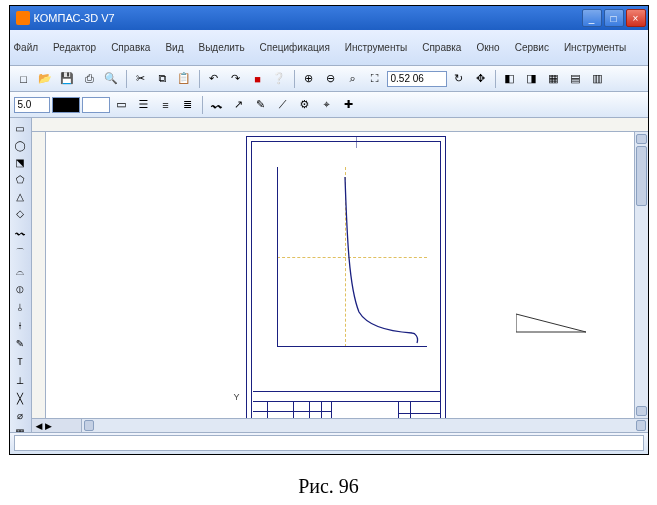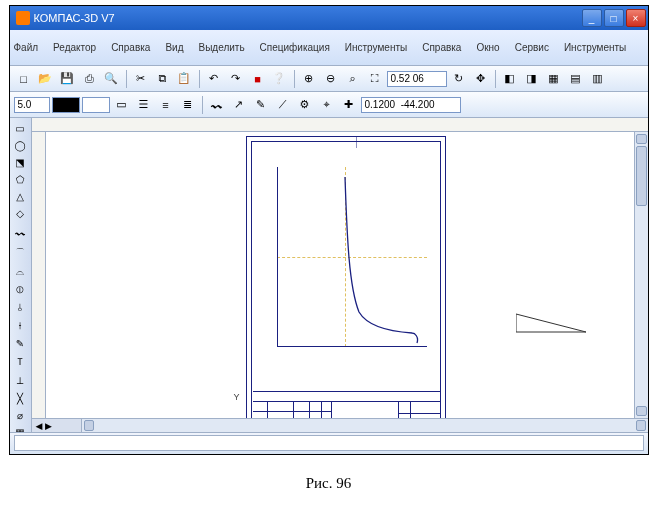--- a/index.html
+++ b/index.html
@@ -25,21 +25,21 @@
 .ruler-h { height: 14px; background: #f4f4f0; border-bottom: 1px solid #a0b0c8; }
 .canvas-row { flex: 1; display: flex; min-height: 0; }
 .ruler-v { width: 14px; background: #f4f4f0; border-right: 1px solid #a0b0c8; }
 .canvas { flex: 1; background: #fff; position: relative; overflow: hidden; }
 .vscroll { width: 14px; background: #e0e8f4; border-left: 1px solid #a0b0c8; position: relative; }
 .hscroll { height: 14px; background: #e0e8f4; border-top: 1px solid #a0b0c8; display: flex; }
 .tabzone { width: 50px; background: #d8e0ee; border-right: 1px solid #a0b0c8; display: flex; align-items: center; font-size: 9px; padding-left: 4px; }
 .thumb { position: absolute; background: #c4d0e4; border: 1px solid #8aa0c0; border-radius: 2px; }
 .status { height: 22px; background: linear-gradient(#f0f4fc,#d8e4f4); border-top: 1px solid #a0b0c8; }
 .status-inner { margin: 2px 4px; height: 16px; background: #fff; border: 1px solid #a0b0c8; }
-.caption { text-align: center; font-family: "Times New Roman", serif; font-size: 15px; margin-top: 20px; }
+.caption { text-align: center; font-family: "Times New Roman", serif; font-size: 20px; margin-top: 20px; }
 
 .sheet { position: absolute; left: 200px; top: 4px; width: 200px; height: 310px; border: 1px solid #1a2080; }
 .sheet-inner { position: absolute; inset: 4px; border: 0.5px solid #1a2080; }
 .graphbox { position: absolute; left: 30px; top: 30px; width: 150px; height: 180px; border-left: 1px solid #1a2080; border-bottom: 1px solid #1a2080; }
 .titleblock { position: absolute; left: 6px; right: 4px; bottom: 4px; height: 50px; }
 .titleblock .tline { position: absolute; background: #1a2080; }
 .axis-y-pale { position: absolute; border-left: 1px dashed #e0c060; }
 .axis-x-pale { position: absolute; border-top: 1px dashed #e0c060; }
 .ext-shape { position: absolute; }
 .ylabel { position: absolute; left: 188px; bottom: 16px; font-size: 9px; color: #444; }
@@ -114,21 +114,20 @@
     <div class="tbtn">≡</div>
     <div class="tbtn">≣</div>
     <div class="tsep"></div>
     <div class="tbtn">〰</div>
     <div class="tbtn">↗</div>
     <div class="tbtn">✎</div>
     <div class="tbtn">⟋</div>
     <div class="tbtn">⚙</div>
     <div class="tbtn">⌖</div>
     <div class="tbtn">✚</div>
-    <input class="tinput" style="width: 100px;" value="0.1200  -44.200">
   </div>
 
   <div class="main">
     <div class="leftcol">
       <div class="tbtn">▭</div>
       <div class="tbtn">◯</div>
       <div class="tbtn">⬔</div>
       <div class="tbtn">⬠</div>
       <div class="tbtn">△</div>
       <div class="tbtn">◇</div>

